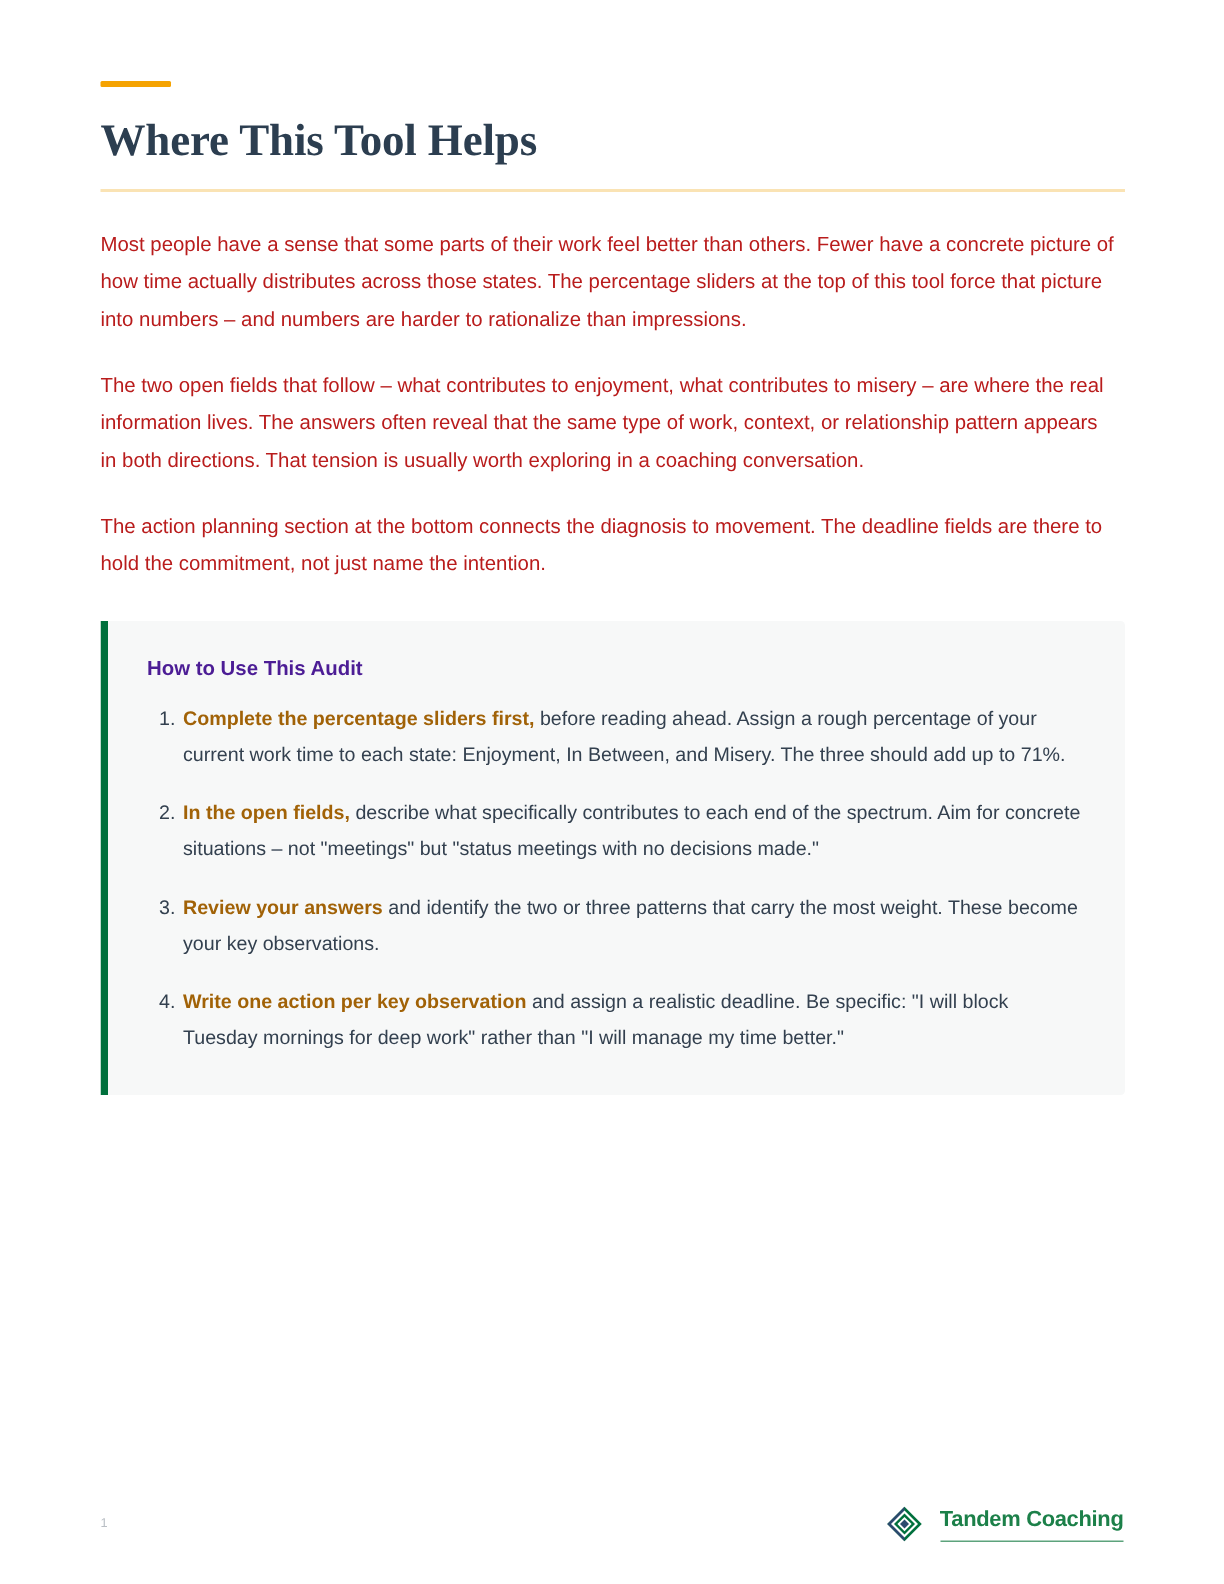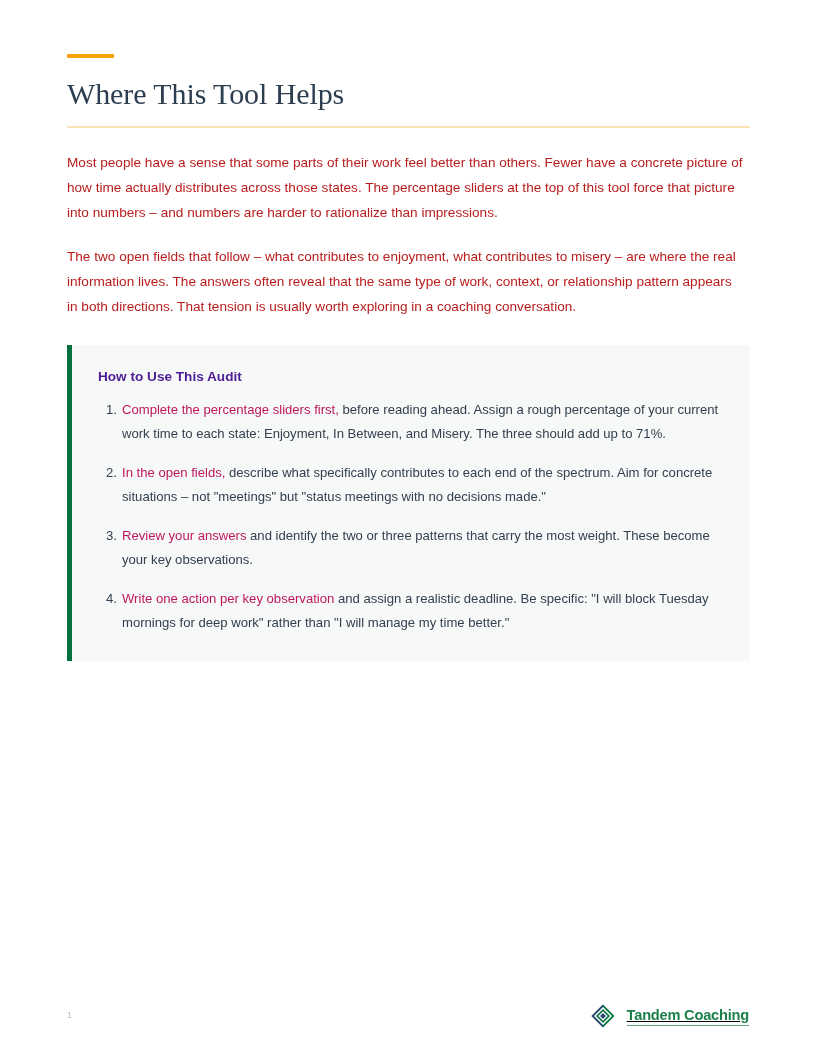--- a/index.html
+++ b/index.html
@@ -34,21 +34,21 @@
   .accent-bar {
     width: 47px;
     height: 4px;
     background: #f5a302;
     margin-top: 54px;
     border-radius: 1px;
   }
 
   .page-title {
     font-family: "Liberation Serif", serif;
-    font-weight: 400;
+    font-weight: 700;
     font-size: 30px;
     line-height: 1.18;
     color: #2c3e50;
     letter-spacing: -0.1px;
     margin: 18px 0 0 0;
   }
 
   .title-rule {
     width: 683px;
     height: 2px;
@@ -117,22 +117,22 @@
     position: absolute;
     left: -17px;
     top: 0;
     width: 14px;
     text-align: right;
     color: #33404f;
     font-size: 13.1px;
     line-height: 24px;
   }
   .callout-list li .lead {
-    font-weight: 400;
-    color: #be185d;
+    font-weight: 700;
+    color: #a16207;
   }
 
   
   .footer {
     position: absolute;
     left: 0;
     top: 1002px;
     width: 816px;
     height: 40px;
   }
@@ -144,23 +144,21 @@
     font-size: 8.5px;
     color: #b9bec4;
     letter-spacing: 0.2px;
   }
 
   .brand {
     position: absolute;
     right: 67px;
     top: 2px;
     display: flex;
-    align-items: center;
     gap: 12px;
-    text-decoration: underline;
   }
 
   .brand-mark {
     width: 24px;
     height: 24px;
     display: block;
     flex: 0 0 auto;
   }
 
   .brand-wordmark {
@@ -183,20 +181,21 @@
 
     <div class="accent-bar"></div>
 
     <h1 class="page-title">Where This Tool Helps</h1>
 
     <div class="title-rule"></div>
 
     <div class="body-copy">
       <p class="para">Most people have a sense that some parts of their work feel better than others. Fewer have a concrete picture of how time actually distributes across those states. The percentage sliders at the top of this tool force that picture into numbers – and numbers are harder to rationalize than impressions.</p>
       <p class="para">The two open fields that follow – what contributes to enjoyment, what contributes to misery – are where the real information lives. The answers often reveal that the same type of work, context, or relationship pattern appears in both directions. That tension is usually worth exploring in a coaching conversation.</p>
+      <p class="para">The action planning section at the bottom connects the diagnosis to movement. The deadline fields are there to hold the commitment, not just name the intention.</p>
     </div>
 
     <div class="callout">
       <div class="callout-heading">How to Use This Audit</div>
 
       <ol class="callout-list">
         <li>
           <span class="lead">Complete the percentage sliders first,</span><span> before reading ahead. Assign a rough percentage of your current work time to each state: Enjoyment, In Between, and Misery. The three should add up to 71%.</span>
         </li>
         <li>

